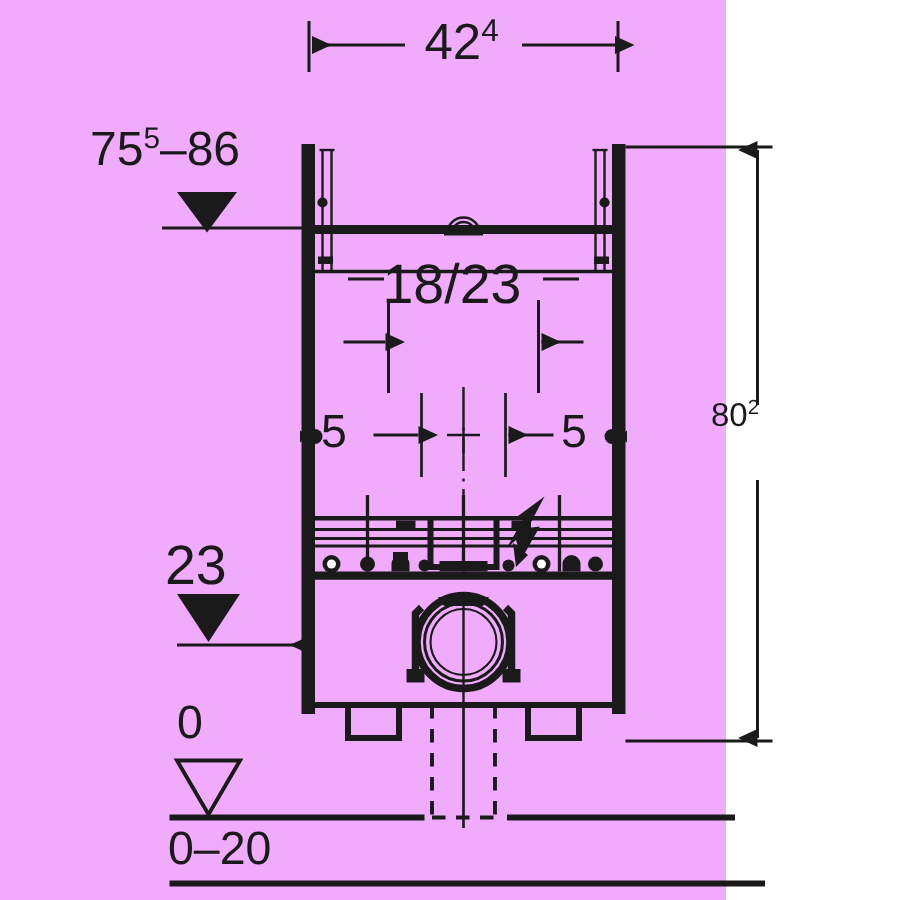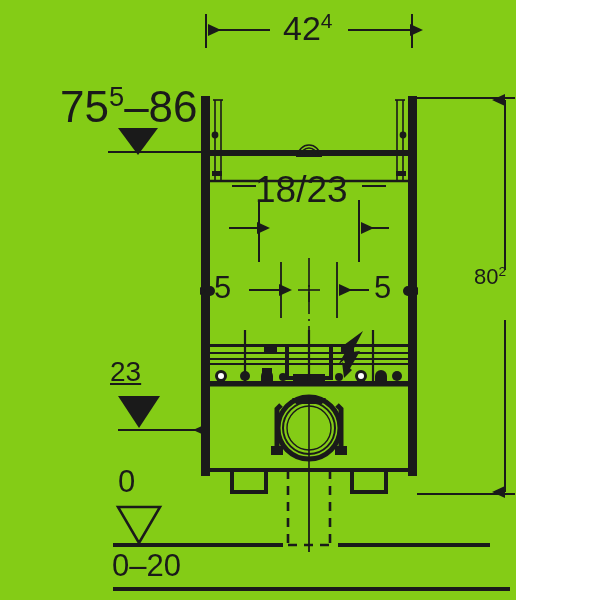--- a/index.html
+++ b/index.html
@@ -1,29 +1,29 @@
 <!DOCTYPE html>
 <html><head>
 <meta charset="utf-8">
 <style>
   html,body{margin:0;padding:0;background:#ffffff;}
   body{width:600px;height:600px;overflow:hidden;
        font-family:"Liberation Sans","DejaVu Sans",sans-serif;color:#1a1a1a;}
-  #stage{position:relative;width:484px;height:600px;background:#84cc16;padding-left:32px;}
+  #stage{position:relative;width:484px;height:600px;background:#f0abfc;}
   svg#drawing{position:absolute;left:0;top:0;width:600px;height:600px;display:block;}
   .lbl{position:absolute;font-family:"Liberation Sans","DejaVu Sans",sans-serif;
        color:#1a1a1a;white-space:nowrap;line-height:1;}
   .lbl .sup{font-size:0.62em;vertical-align:super;letter-spacing:0;}
   .d-42{left:283px;top:10px;font-size:34px;}
-  .d-7586{left:60px;top:83px;font-size:44px;}
+  .d-7586{left:60px;top:83px;font-size:32px;}
   .d-1823{left:255px;top:171px;font-size:37px;}
   .d-5L{left:214px;top:272px;font-size:31px;}
   .d-5R{left:374px;top:272px;font-size:31px;}
   .d-802{left:474px;top:265px;font-size:22px;}
-  .d-23{left:110px;top:358px;font-size:28px;text-decoration:underline;}
+  .d-23{left:110px;top:358px;font-size:37px;}
   .d-0{left:118px;top:466px;font-size:31px;}
   .d-020{left:112px;top:550px;font-size:31px;}
 </style>
 </head>
 <body>
 
 <div id="stage">
 
   <svg id="drawing" viewBox="0 0 600 600">
     <defs>

